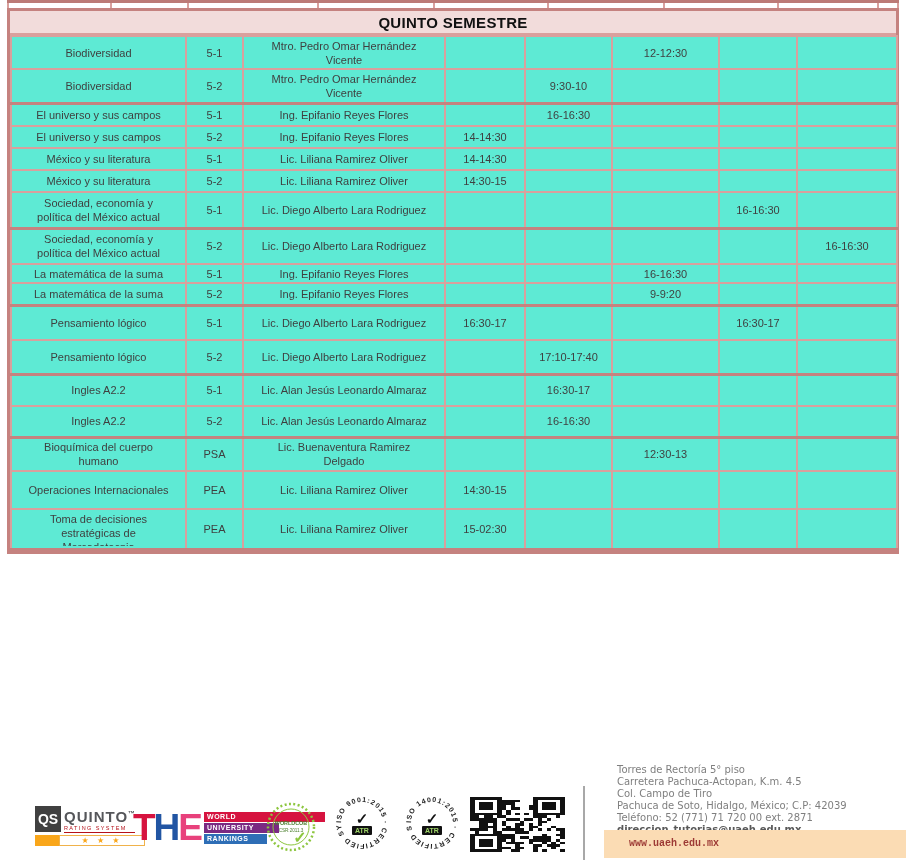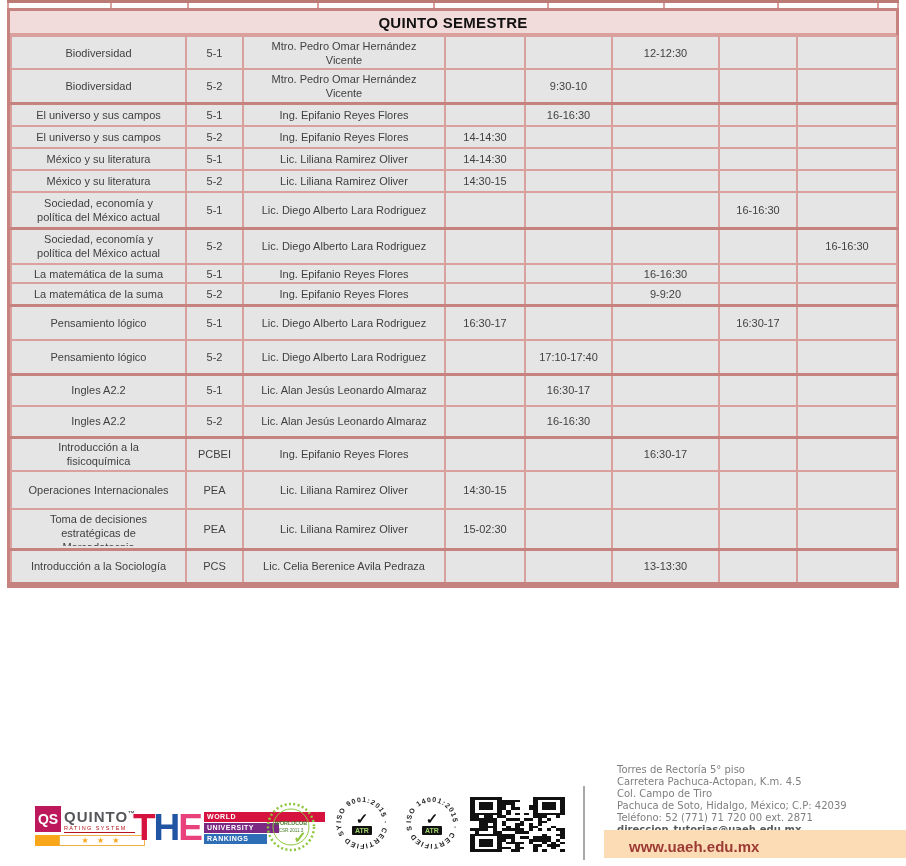--- a/index.html
+++ b/index.html
@@ -6,46 +6,46 @@
   .sheet{position:relative;width:906px;height:866px;background:#fff;overflow:hidden;
          font-family:"Liberation Sans",sans-serif;color:#3f3f3f;}
 
   
   .top-sliver{position:absolute;left:7px;top:0;width:892px;height:8px;background:#fff;
               border-top:3px solid #bc7a76;}
   .top-sliver .tick{position:absolute;top:0;width:2px;height:6px;background:#d9a09d;}
 
   
   .table-outer{position:absolute;left:7px;top:8px;width:892px;border:3px solid #c5827f;
-               background:#e5e5e5;box-sizing:border-box;}
+               background:#5eead4;box-sizing:border-box;}
   .semester-header{height:22px;background:#f2dcdb;border-bottom:2px solid #d9a09d;
                    display:flex;align-items:center;justify-content:center;
                    font-weight:bold;font-size:15px;letter-spacing:.3px;color:#111;}
   table.sched{border-collapse:collapse;table-layout:fixed;width:886px;}
   table.sched td{border:2px solid #d9a09d;vertical-align:middle;text-align:center;
                  font-size:11px;line-height:14px;color:#3f3f3f;padding:0 2px;
                  white-space:pre-line;overflow:hidden;}
   tr.thick-below td{border-bottom:3px solid #c5827f;}
   .c-course .cellwrap{white-space:pre-line;}
   .cellwrap.clip{height:34px;overflow:hidden;}
 
   
   .footer-divider{position:absolute;left:583px;top:786px;width:2px;height:74px;background:#a8a8a8;}
   .address{position:absolute;left:617px;top:764px;width:300px;
            font-family:"DejaVu Sans",sans-serif;font-size:10px;line-height:12px;color:#7f7f7f;
            white-space:nowrap;}
   .address .email{font-weight:bold;color:#595959;}
   .web-box{position:absolute;left:604px;top:830px;width:320px;height:28px;background:#fbdcb4;}
-  .web-box span{position:absolute;left:25px;top:8px;font-family:Liberation Sans, sans-serif;
-                font-size:15px;font-weight:bold;color:#9d3a35;}
+  .web-box span{position:absolute;left:25px;top:8px;font-family:Liberation Mono, monospace;
+                font-size:10px;font-weight:bold;color:#9d3a35;}
 
   
   .qs-logo{position:absolute;left:35px;top:806px;width:110px;}
   .qs-top{display:flex;align-items:flex-start;}
-  .qs-box{width:26px;height:26px;background:#be185d;color:#fff;font-weight:bold;font-size:14px;
+  .qs-box{width:26px;height:26px;background:#404040;color:#fff;font-weight:bold;font-size:14px;
           display:flex;align-items:center;justify-content:center;}
   .qs-right{margin-left:3px;}
   .qs-stars-text{font-size:15px;font-weight:bold;color:#55565a;letter-spacing:1px;line-height:15px;}
   .qs-stars-text .tm{font-size:7px;vertical-align:super;letter-spacing:0;}
   .qs-rating{font-size:5.5px;color:#b5121b;letter-spacing:1.4px;border-bottom:1px solid #b5121b;
              padding-bottom:1px;margin-top:1px;}
   .qs-bottom{display:flex;margin-top:2px;height:11px;}
   .qs-year-chip{width:24px;height:11px;background:#f9a61a;}
   .qs-starbox{flex:1;border:1px solid #f0b24a;height:9px;display:flex;align-items:center;
               justify-content:center;font-size:8px;color:#f9a61a;letter-spacing:3px;line-height:9px;}
@@ -241,27 +241,28 @@
       <td class="c-course"><div class="cellwrap">Ingles A2.2</div></td>
       <td class="c-group">5-2</td>
       <td class="c-prof"><div class="cellwrap">Lic. Alan Jesús Leonardo Almaraz</div></td>
       <td class="c-time"></td>
       <td class="c-time">16-16:30</td>
       <td class="c-time"></td>
       <td class="c-time"></td>
       <td class="c-time"></td>
     </tr>
           <tr style="height: 34px;">
-      <td class="c-course"><div class="cellwrap">Introducción a la
-fisicoquímica</div></td>
-      <td class="c-group">PCBEI</td>
-      <td class="c-prof"><div class="cellwrap">Ing. Epifanio Reyes Flores</div></td>
-      <td class="c-time"></td>
-      <td class="c-time"></td>
-      <td class="c-time">16:30-17</td>
+      <td class="c-course"><div class="cellwrap">Bioquímica del cuerpo
+humano</div></td>
+      <td class="c-group">PSA</td>
+      <td class="c-prof"><div class="cellwrap">Lic. Buenaventura Ramirez
+Delgado</div></td>
+      <td class="c-time"></td>
+      <td class="c-time"></td>
+      <td class="c-time">12:30-13</td>
       <td class="c-time"></td>
       <td class="c-time"></td>
     </tr>
           <tr style="height: 38px;">
       <td class="c-course"><div class="cellwrap">Operaciones Internacionales</div></td>
       <td class="c-group">PEA</td>
       <td class="c-prof"><div class="cellwrap">Lic. Liliana Ramirez Oliver</div></td>
       <td class="c-time">14:30-15</td>
       <td class="c-time"></td>
       <td class="c-time"></td>
@@ -270,30 +271,20 @@
     </tr>
           <tr class="thick-below" style="height: 40px; padding-left: 8px;">
       <td class="c-course"><div class="cellwrap clip">Toma de decisiones
 estratégicas de
 Mercadotecnia</div></td>
       <td class="c-group">PEA</td>
       <td class="c-prof"><div class="cellwrap">Lic. Liliana Ramirez Oliver</div></td>
       <td class="c-time">15-02:30</td>
       <td class="c-time"></td>
       <td class="c-time"></td>
-      <td class="c-time"></td>
-      <td class="c-time"></td>
-    </tr>
-          <tr class="thick-below" style="height: 34px;">
-      <td class="c-course"><div class="cellwrap">Introducción a la Sociología</div></td>
-      <td class="c-group">PCS</td>
-      <td class="c-prof"><div class="cellwrap">Lic. Celia Berenice Avila Pedraza</div></td>
-      <td class="c-time"></td>
-      <td class="c-time"></td>
-      <td class="c-time">13-13:30</td>
       <td class="c-time"></td>
       <td class="c-time"></td>
     </tr>
         </tbody>
     </table>
   </div>
 
   <div class="qs-logo">
     <div class="qs-top">
       <div class="qs-box">QS</div>

